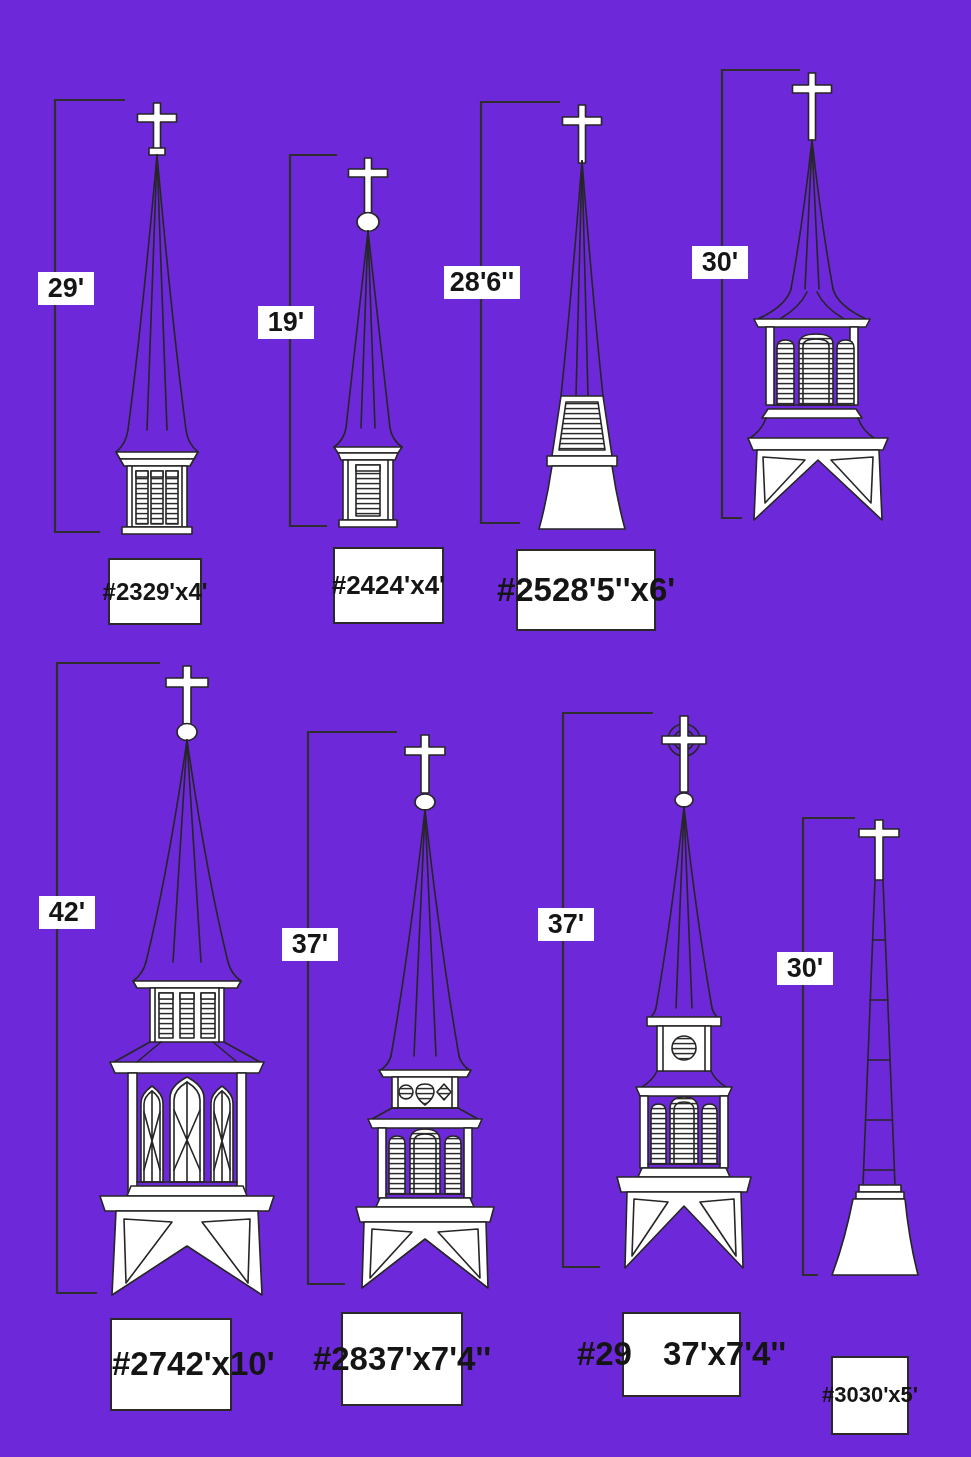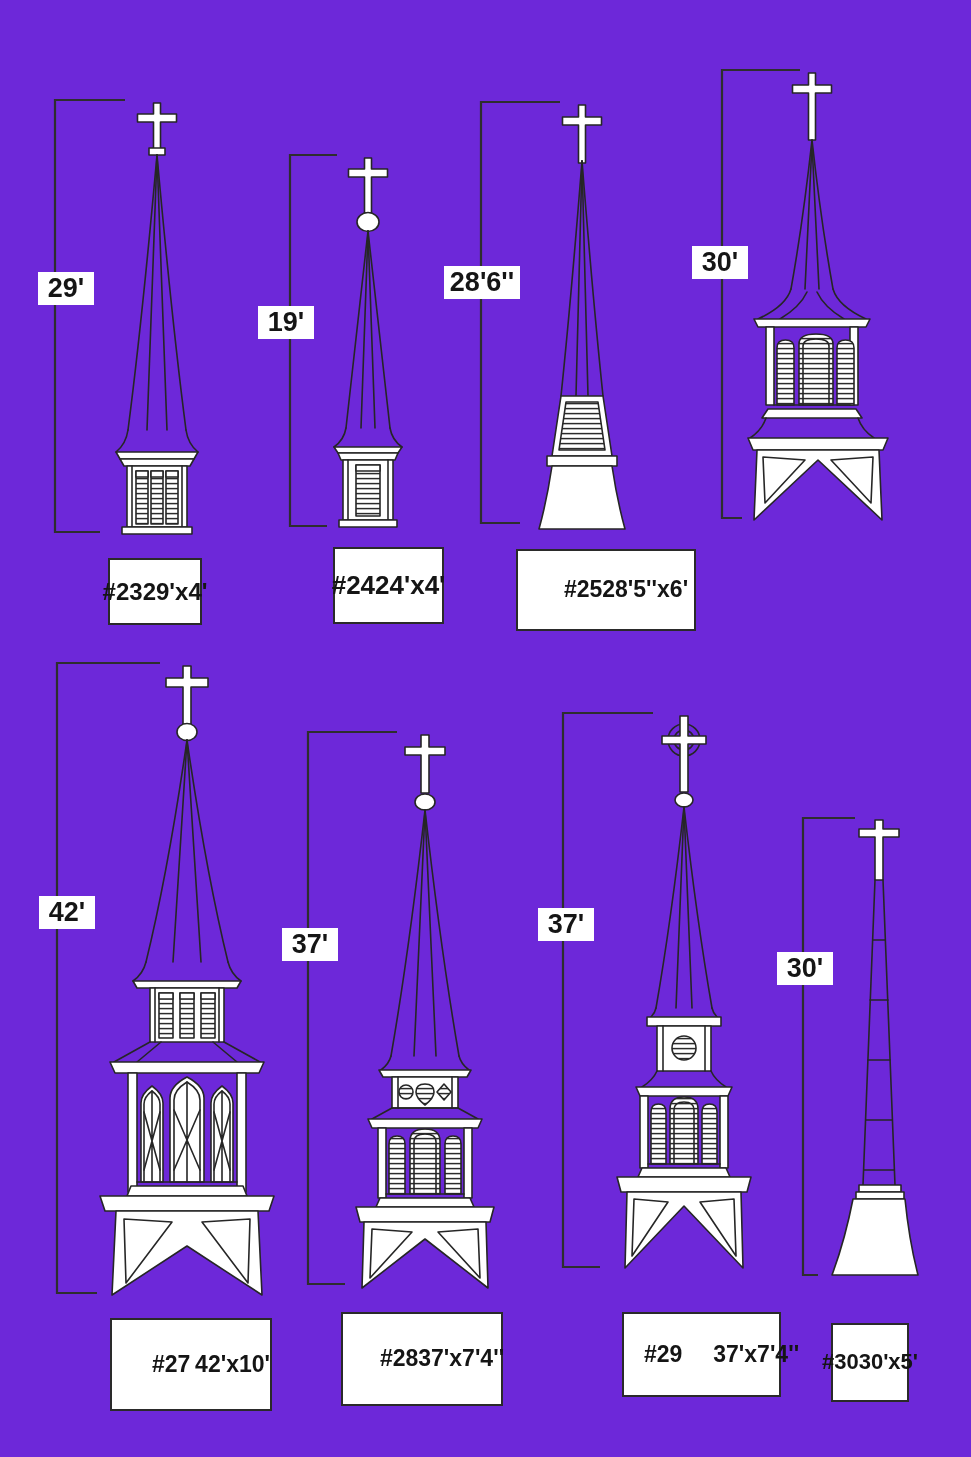--- a/index.html
+++ b/index.html
@@ -11,21 +11,21 @@
   .wf{fill:#ffffff;stroke:#262626;stroke-width:1.6;stroke-linejoin:round;}
   .pv{fill:url(#lv);stroke:#262626;stroke-width:1.6;stroke-linejoin:round;}
   .brk{fill:none;stroke:#2e2e2e;stroke-width:2.2;stroke-linejoin:miter;stroke-linecap:butt;}
   
   .dim{position:absolute;background:#ffffff;color:#151515;font-weight:bold;font-size:27px;
        line-height:1;padding:3px 2px;text-align:center;white-space:nowrap;}
   
   .lbox{position:absolute;border:2px solid #2a2a2a;background:#ffffff;color:#151515;
         display:flex;flex-direction:row;align-items:center;justify-content:center;
         font-weight:bold;text-align:center;line-height:1.3;}
-  .fs27{font-size:23px;padding-left:40px;} .fs26{font-size:26px;} .fs24{font-size:24px;} .fs22{font-size:22px;}
+  .fs27{font-size:33px;} .fs26{font-size:26px;} .fs24{font-size:24px;} .fs22{font-size:22px;}
 </style>
 </head>
 <body>
 
 <div class="canvas">
 
 <svg width="971" height="1457" viewBox="0 0 971 1457">
   <defs>
     <pattern id="lv" width="6" height="5" patternUnits="userSpaceOnUse">
       <rect width="6" height="5" fill="#ffffff"></rect>
@@ -344,18 +344,18 @@
     <div>42'x10'</div>
   </div>
   <div class="lbox fs27" style="left:341px;top:1312px;width:118px;height:90px;">
     <div>#28</div>
     <div>37'x7'4''</div>
   </div>
   <div class="lbox fs27" style="left:622px;top:1312px;width:115px;height:81px;gap:31px;">
     <div>#29</div>
     <div>37'x7'4''</div>
   </div>
-  <div class="lbox fs22" style="left:831px;top:1323px;width:74px;height:75px;">
+  <div class="lbox fs22" style="left:831px;top:1356px;width:74px;height:75px;">
     <div>#30</div>
     <div>30'x5'</div>
   </div>
 
 </div>
 
 </body></html>

